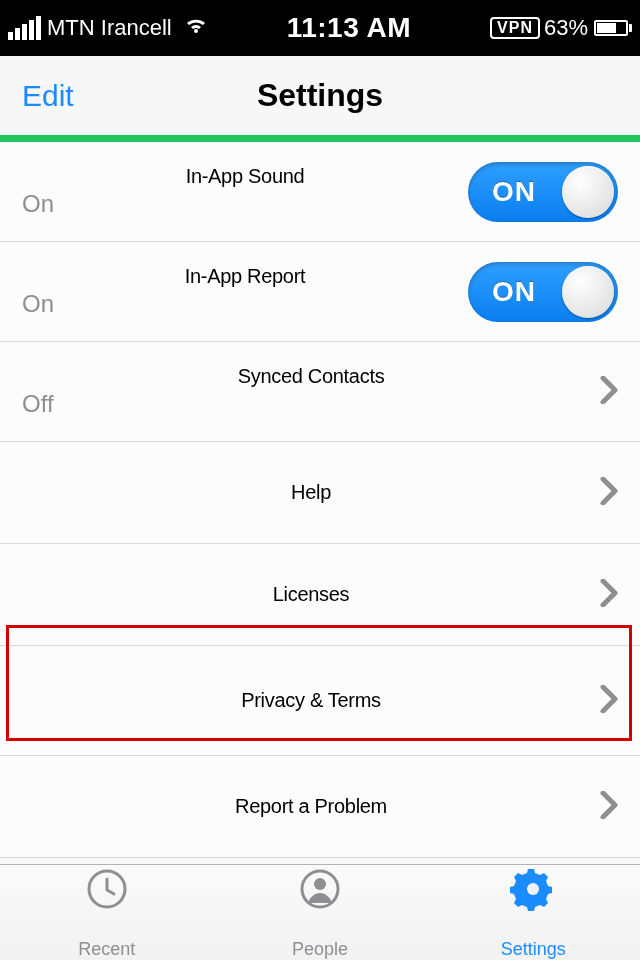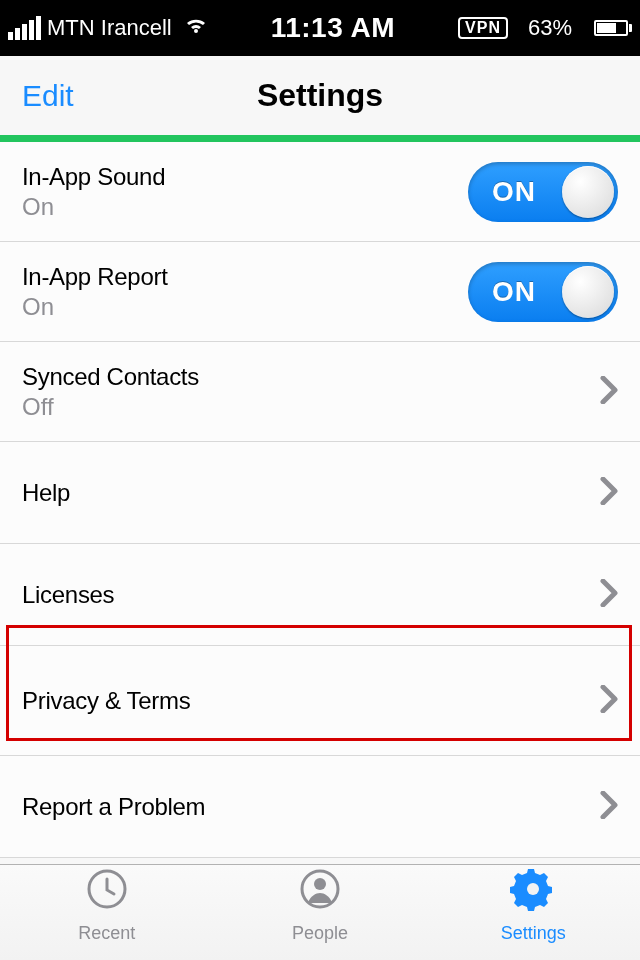--- a/index.html
+++ b/index.html
@@ -10,51 +10,51 @@
     .status-left { display: flex; align-items: center; gap: 6px; }
     .signal-bars { display: flex; align-items: flex-end; gap: 2px; }
     .signal-bars span { width: 5px; background: #fff; }
     .signal-bars span:nth-child(1){height:8px}
     .signal-bars span:nth-child(2){height:12px}
     .signal-bars span:nth-child(3){height:16px}
     .signal-bars span:nth-child(4){height:20px}
     .signal-bars span:nth-child(5){height:24px}
     .wifi { margin-left: 6px; }
     .status-center { flex: 1; text-align: center; font-size: 28px; font-weight: 600; letter-spacing: 0.5px; }
-    .status-right { display: flex; align-items: center; gap: 20px; }
+    .status-right { display: flex; align-items: center; gap: 4px; }
     .vpn-badge { border: 2px solid #fff; border-radius: 4px; padding: 0 5px; font-size: 16px; font-weight: 700; letter-spacing: 1px; }
     .battery { display: flex; align-items: center; }
     .battery-body { width: 34px; height: 16px; border: 2px solid #fff; border-radius: 2px; position: relative; margin-left: 2px; }
     .battery-fill { position: absolute; left: 1px; top: 1px; bottom: 1px; width: 63%; background: #fff; }
     .battery-cap { width: 3px; height: 8px; background: #fff; margin-left: 1px; border-radius: 0 1px 1px 0; }
 
     
     .nav-bar { height: 86px; background: #f7f7f7; border-bottom: 7px solid #22c55e; display: flex; align-items: center; position: relative; }
     .nav-edit { position: absolute; left: 22px; color: #1a8cff; font-size: 30px; font-weight: 400; }
     .nav-title { width: 100%; text-align: center; font-size: 32px; font-weight: 600; color: #000; }
 
     
     .list { }
     .row { background: #fcfcfc; border-bottom: 1px solid #d8d8d8; display: flex; align-items: center; padding: 14px 22px 14px 22px; position: relative; min-height: 100px; }
     .row.simple { min-height: 102px; }
     .row-text { flex: 1; }
-    .row-title { font-size: 24px; font-weight: 400; color: #000; letter-spacing: -0.3px; }
+    .row-title { font-size: 20px; font-weight: 400; color: #000; letter-spacing: -0.3px; text-align: center; }
     .row-sub { font-size: 24px; color: #8e8e93; margin-top: 2px; font-weight: 300; }
     .chevron { color: #8e8e93; }
 
     
     .toggle { width: 150px; height: 60px; border-radius: 30px; background: linear-gradient(to bottom, #2f9fff, #0a7ef0); position: relative; box-shadow: inset 0 2px 4px rgba(0,0,0,.25); display: flex; align-items: center; }
     .toggle-label { color: #fff; font-size: 28px; font-weight: 700; margin-left: 24px; letter-spacing: 1px; text-shadow: 0 -1px 0 rgba(0,0,0,.3); }
     .toggle-knob { position: absolute; right: 4px; top: 4px; width: 52px; height: 52px; border-radius: 50%; background: radial-gradient(circle at 35% 30%, #fff, #d8d8d8); box-shadow: 0 1px 2px rgba(0,0,0,.4), inset 0 1px 0 rgba(255,255,255,.8); }
 
     .highlight { position: absolute; border: 3px solid #d40000; pointer-events: none; }
 
     
     .tab-bar { position: absolute; bottom: 0; left: 0; right: 0; height: 96px; background: linear-gradient(to bottom, #fafafa, #f2f2f2); border-top: 1px solid #b2b2b2; display: flex; }
-    .tab { flex: 1; display: flex; flex-direction: column; align-items: center; justify-content: flex-start; gap: 10px; color: #8e8e93; }
+    .tab { flex: 1; display: flex; flex-direction: column; align-items: center; justify-content: space-between; gap: 3px; color: #8e8e93; }
     .tab.active { color: #1a8cff; }
     .tab-icon { height: 48px; display: flex; align-items: center; justify-content: center; }
     .tab-label { font-size: 18px; }
   </style>
 </head>
 <body>
 
 <div class="status-bar">
   <div class="status-left">
     <div class="signal-bars">

